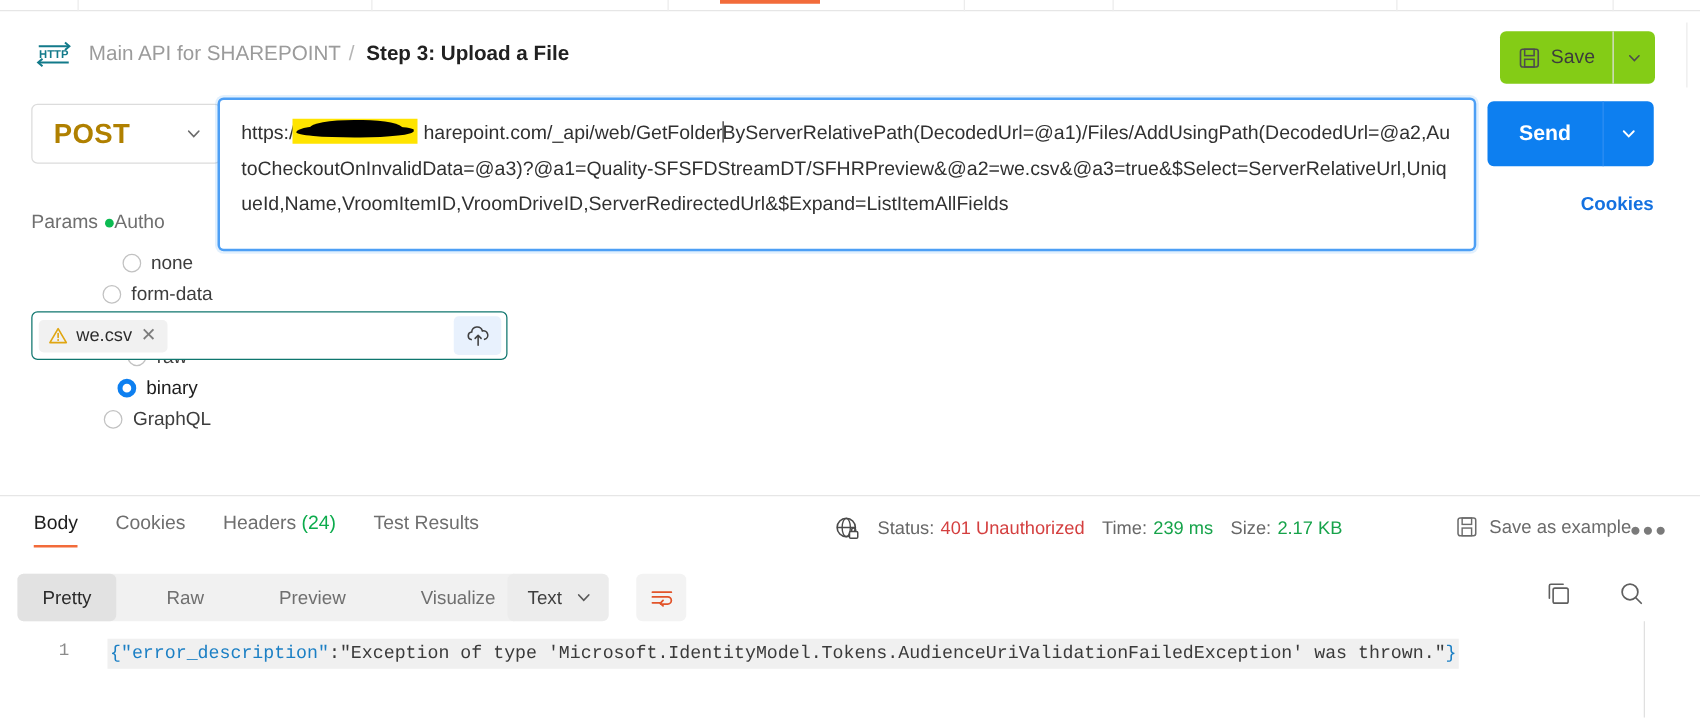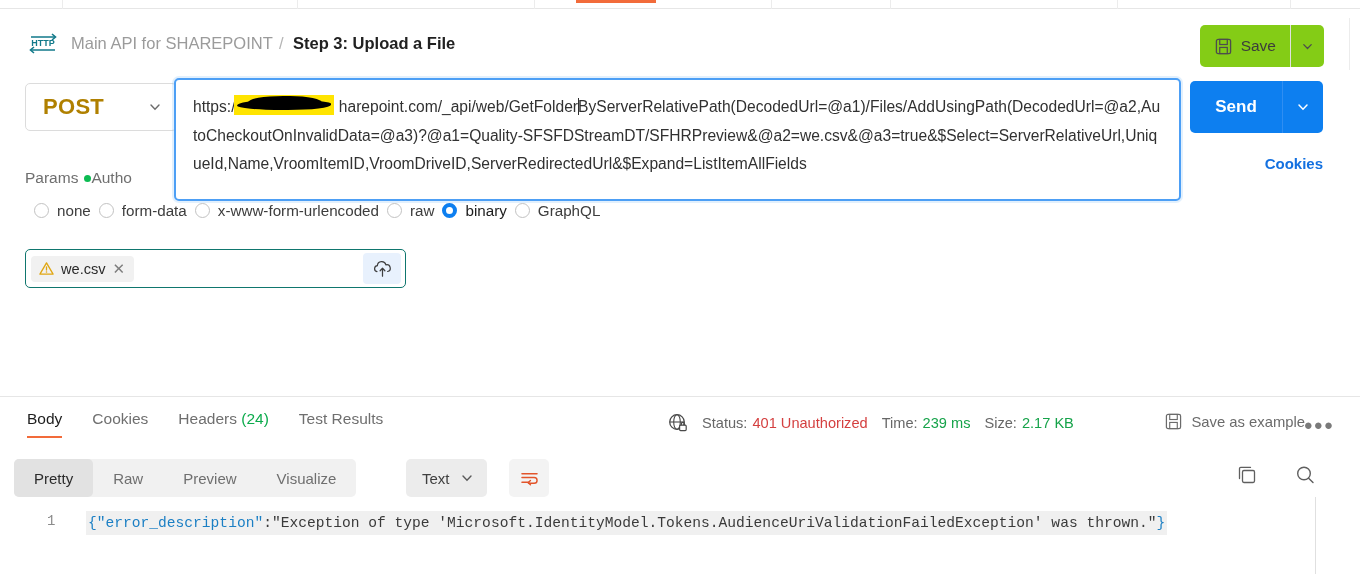--- a/index.html
+++ b/index.html
@@ -63,21 +63,21 @@
   .cookies-link { position: absolute; right: 37px; top: 155px; font-size: 15px;
     color: #1471e0; font-weight: bold; cursor: pointer; }
 
   
   .reqtabs { position: absolute; left: 25px; top: 169px; display: flex; }
   .reqtab { font-size: 15.5px; color: #6f6f6f; cursor: pointer; white-space: nowrap; display: flex;
     align-items: center; gap: 6px; }
   .greendot { width: 7px; height: 7px; border-radius: 50%; background: #0cbb52; display: inline-block; }
 
   
-  .radios { position: absolute; left: 34px; top: 202px; display: flex; align-items: center; gap: 8px; }
+  .radios { position: absolute; left: 34px; top: 202px; display: flex; align-items: center; gap: 8px; flex-direction: column; }
   .radio { display: flex; align-items: center; gap: 8px; cursor: pointer; font-size: 15.2px; color: #3d3d3d; }
   .rc { width: 15px; height: 15px; border-radius: 50%; border: 1.6px solid #c2c2c2; background: #fff; }
   .radio.on .rc { border: 4.6px solid #0d7ff0; }
   .radio.on span { color: #1d1d1d; }
 
   
   .filebox { position: absolute; left: 25px; top: 249px; width: 381px; height: 39px;
     border: 1px solid #0f766e; border-radius: 5px; background: #fff; display: flex;
     align-items: center; padding: 0 4px 0 5px; }
   .filechip { display: flex; align-items: center; gap: 7px; background: #f1f1f1;
@@ -103,21 +103,21 @@
     font-size: 14.6px; color: #676767; }
   .meta .v-red { color: #d43f3f; }
   .meta .v-green { color: #16a34a; }
   .save-example { position: absolute; right: 55px; top: 413px; display: flex; align-items: center;
     gap: 9px; font-size: 14.8px; color: #6b6b6b; cursor: pointer; }
   .dots-btn { position: absolute; right: 26px; top: 416px; font-size: 15px; color: #7a7a7a;
     letter-spacing: 1px; cursor: pointer; }
 
   
   .viewseg { position: absolute; left: 14px; top: 459px; height: 38px; background: #f1f1f1;
-    border-radius: 5px; display: flex; align-items: stretch; }
+    border-radius: 5px; display: flex; align-items: stretch; gap: 20px; }
   .viewseg .vb { display: flex; align-items: center; padding: 0 20px; font-size: 15px;
     color: #6f6f6f; cursor: pointer; border-radius: 5px; }
   .viewseg .vb.active { background: #e2e2e2; color: #2b2b2b; }
   .fmtbox { position: absolute; left: 406px; top: 459px; height: 38px; background: #ececec;
     border-radius: 5px; display: flex; align-items: center; gap: 10px; padding: 0 13px 0 16px; cursor: pointer; }
   .fmtbox .t { font-size: 15px; color: #3f3f3f; }
   .wrapbtn { position: absolute; left: 509px; top: 459px; width: 40px; height: 38px;
     background: #f3f3f3; border-radius: 5px; display: flex; align-items: center;
     justify-content: center; cursor: pointer; }
   .copybtn { position: absolute; right: 44px; top: 464px; cursor: pointer; }

